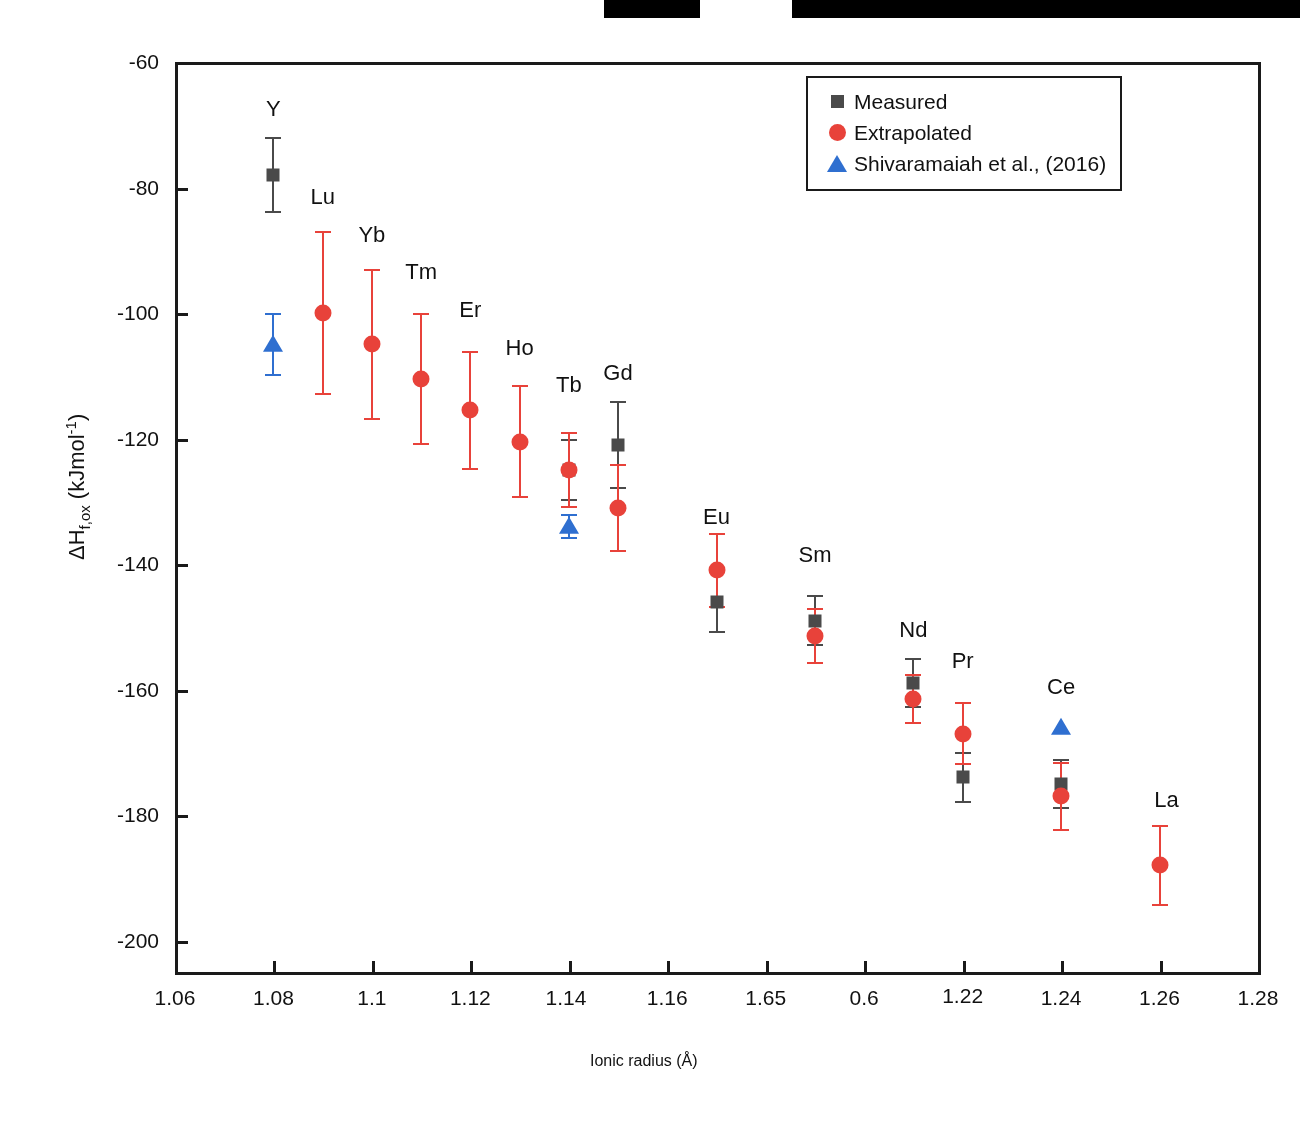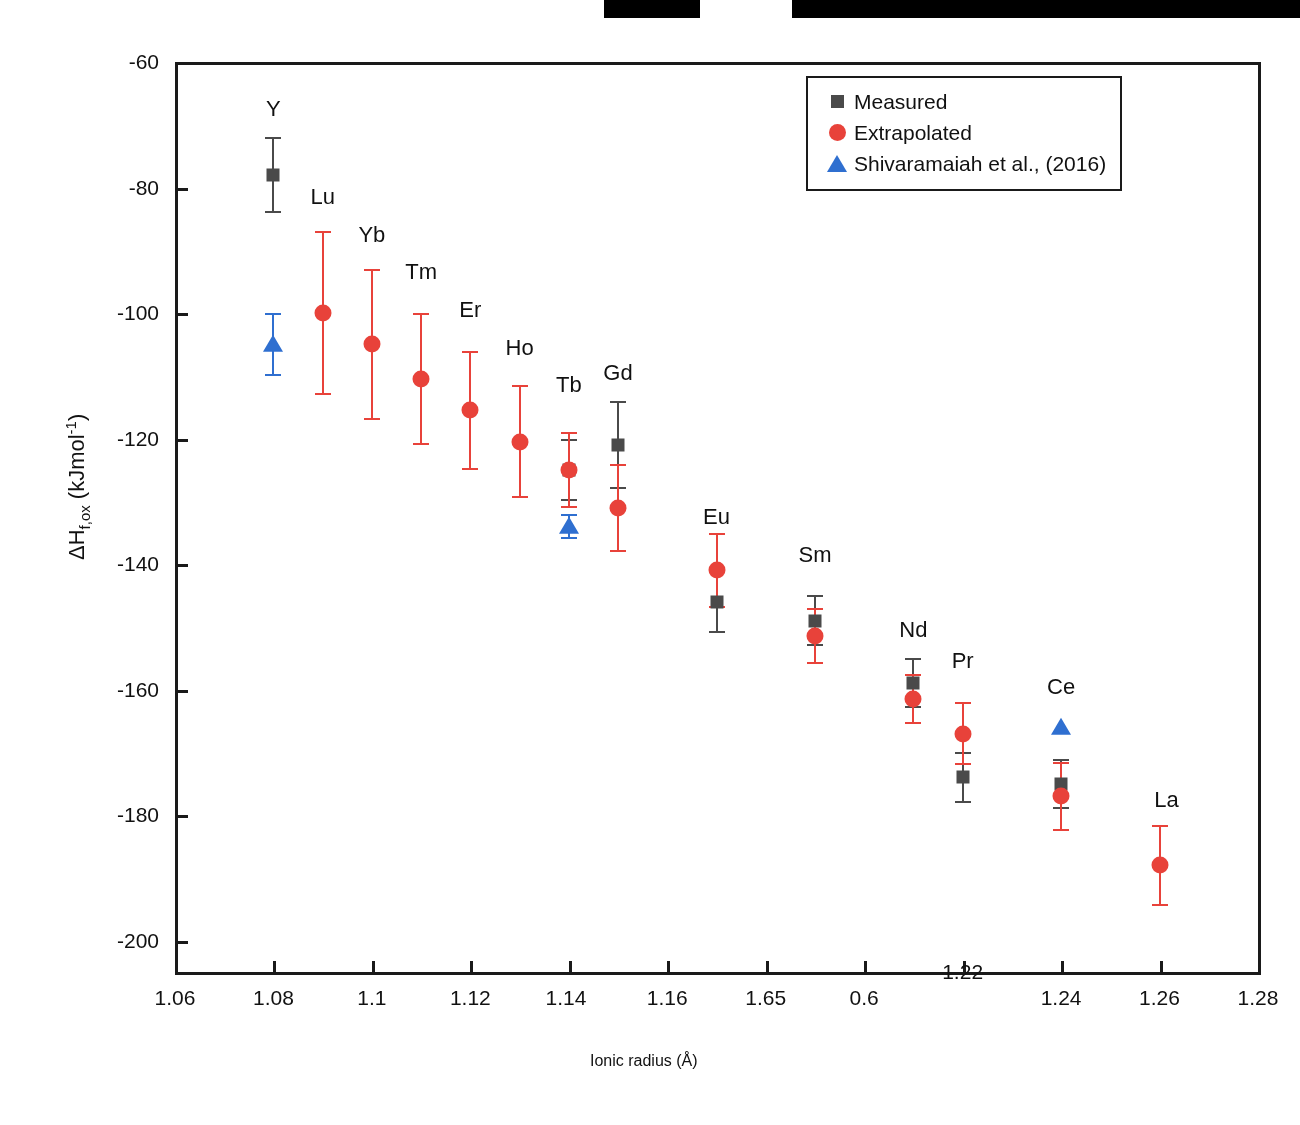--- a/index.html
+++ b/index.html
@@ -96,21 +96,21 @@
         <div class="ticklabel" style="left: 470.364px; top: 986px; transform: translateX(-50%);">1.12</div>
         <div class="tick" style="left: 568.818px; top: 961px; width: 3px; height: 12px;"></div>
         <div class="ticklabel" style="left: 542px; top: 986px; transform: translateX(-50%); margin-left: 24px;">1.14</div>
         <div class="tick" style="left: 667.273px; top: 961px; width: 3px; height: 12px;"></div>
         <div class="ticklabel" style="left: 667.273px; top: 986px; transform: translateX(-50%);">1.16</div>
         <div class="tick" style="left: 765.727px; top: 961px; width: 3px; height: 12px;"></div>
         <div class="ticklabel" style="left: 765.727px; top: 986px; transform: translateX(-50%);">1.65</div>
         <div class="tick" style="left: 864.182px; top: 961px; width: 3px; height: 12px;"></div>
         <div class="ticklabel" style="left: 864.182px; top: 986px; transform: translateX(-50%);">0.6</div>
         <div class="tick" style="left: 962.636px; top: 961px; width: 3px; height: 12px;"></div>
-        <div class="ticklabel" style="left: 962.636px; top: 960px; transform: translateX(-50%);">1.22</div>
+        <div class="ticklabel" style="left: 962.636px; top: 984px; transform: translateX(-50%);">1.22</div>
         <div class="tick" style="left: 1061.09px; top: 961px; width: 3px; height: 12px;"></div>
         <div class="ticklabel" style="left: 1061.09px; top: 986px; transform: translateX(-50%);">1.24</div>
         <div class="tick" style="left: 1159.55px; top: 961px; width: 3px; height: 12px;"></div>
         <div class="ticklabel" style="left: 1159.55px; top: 986px; transform: translateX(-50%);">1.26</div>
         <div class="tick" style="left: 1258px; top: 961px; width: 3px; height: 12px;"></div>
         <div class="ticklabel" style="left: 1258px; top: 986px; transform: translateX(-50%);">1.28</div>
         <div class="tick" style="left: 176px; top: 62px; width: 12px; height: 3px;"></div>
         <div class="ticklabel" style="left: 159px; top: 62px; transform: translate(-100%, -50%);">-60</div>
         <div class="tick" style="left: 176px; top: 187.517px; width: 12px; height: 3px;"></div>
         <div class="ticklabel" style="left: 159px; top: 187.517px; transform: translate(-100%, -50%);">-80</div>

